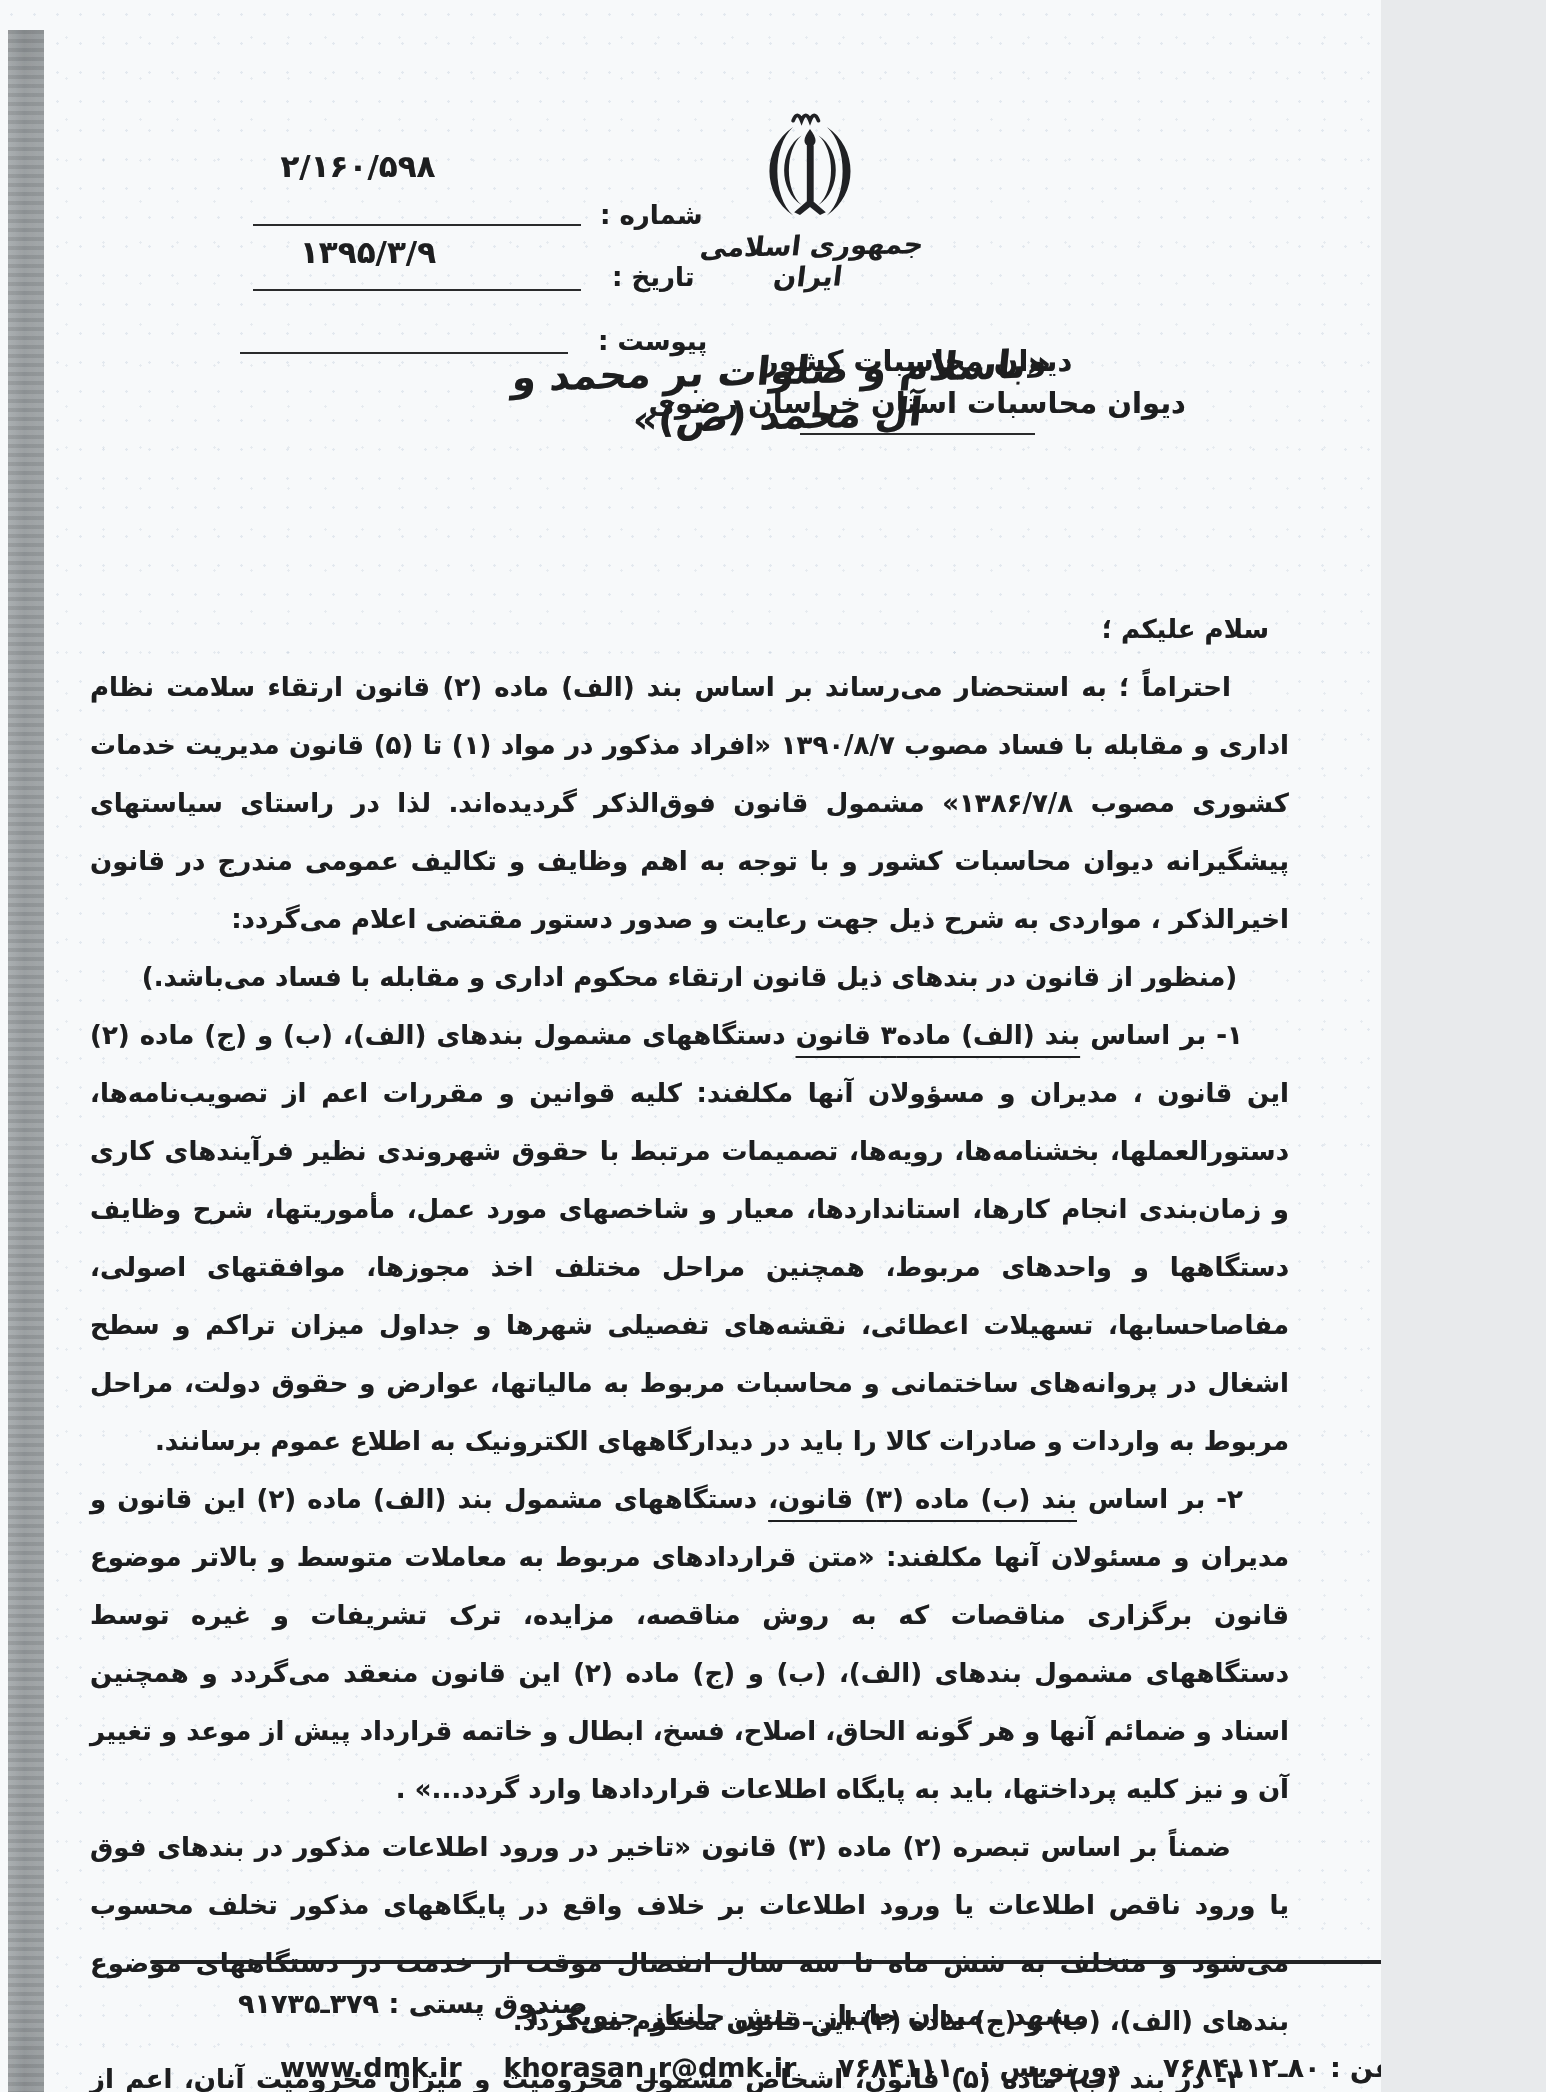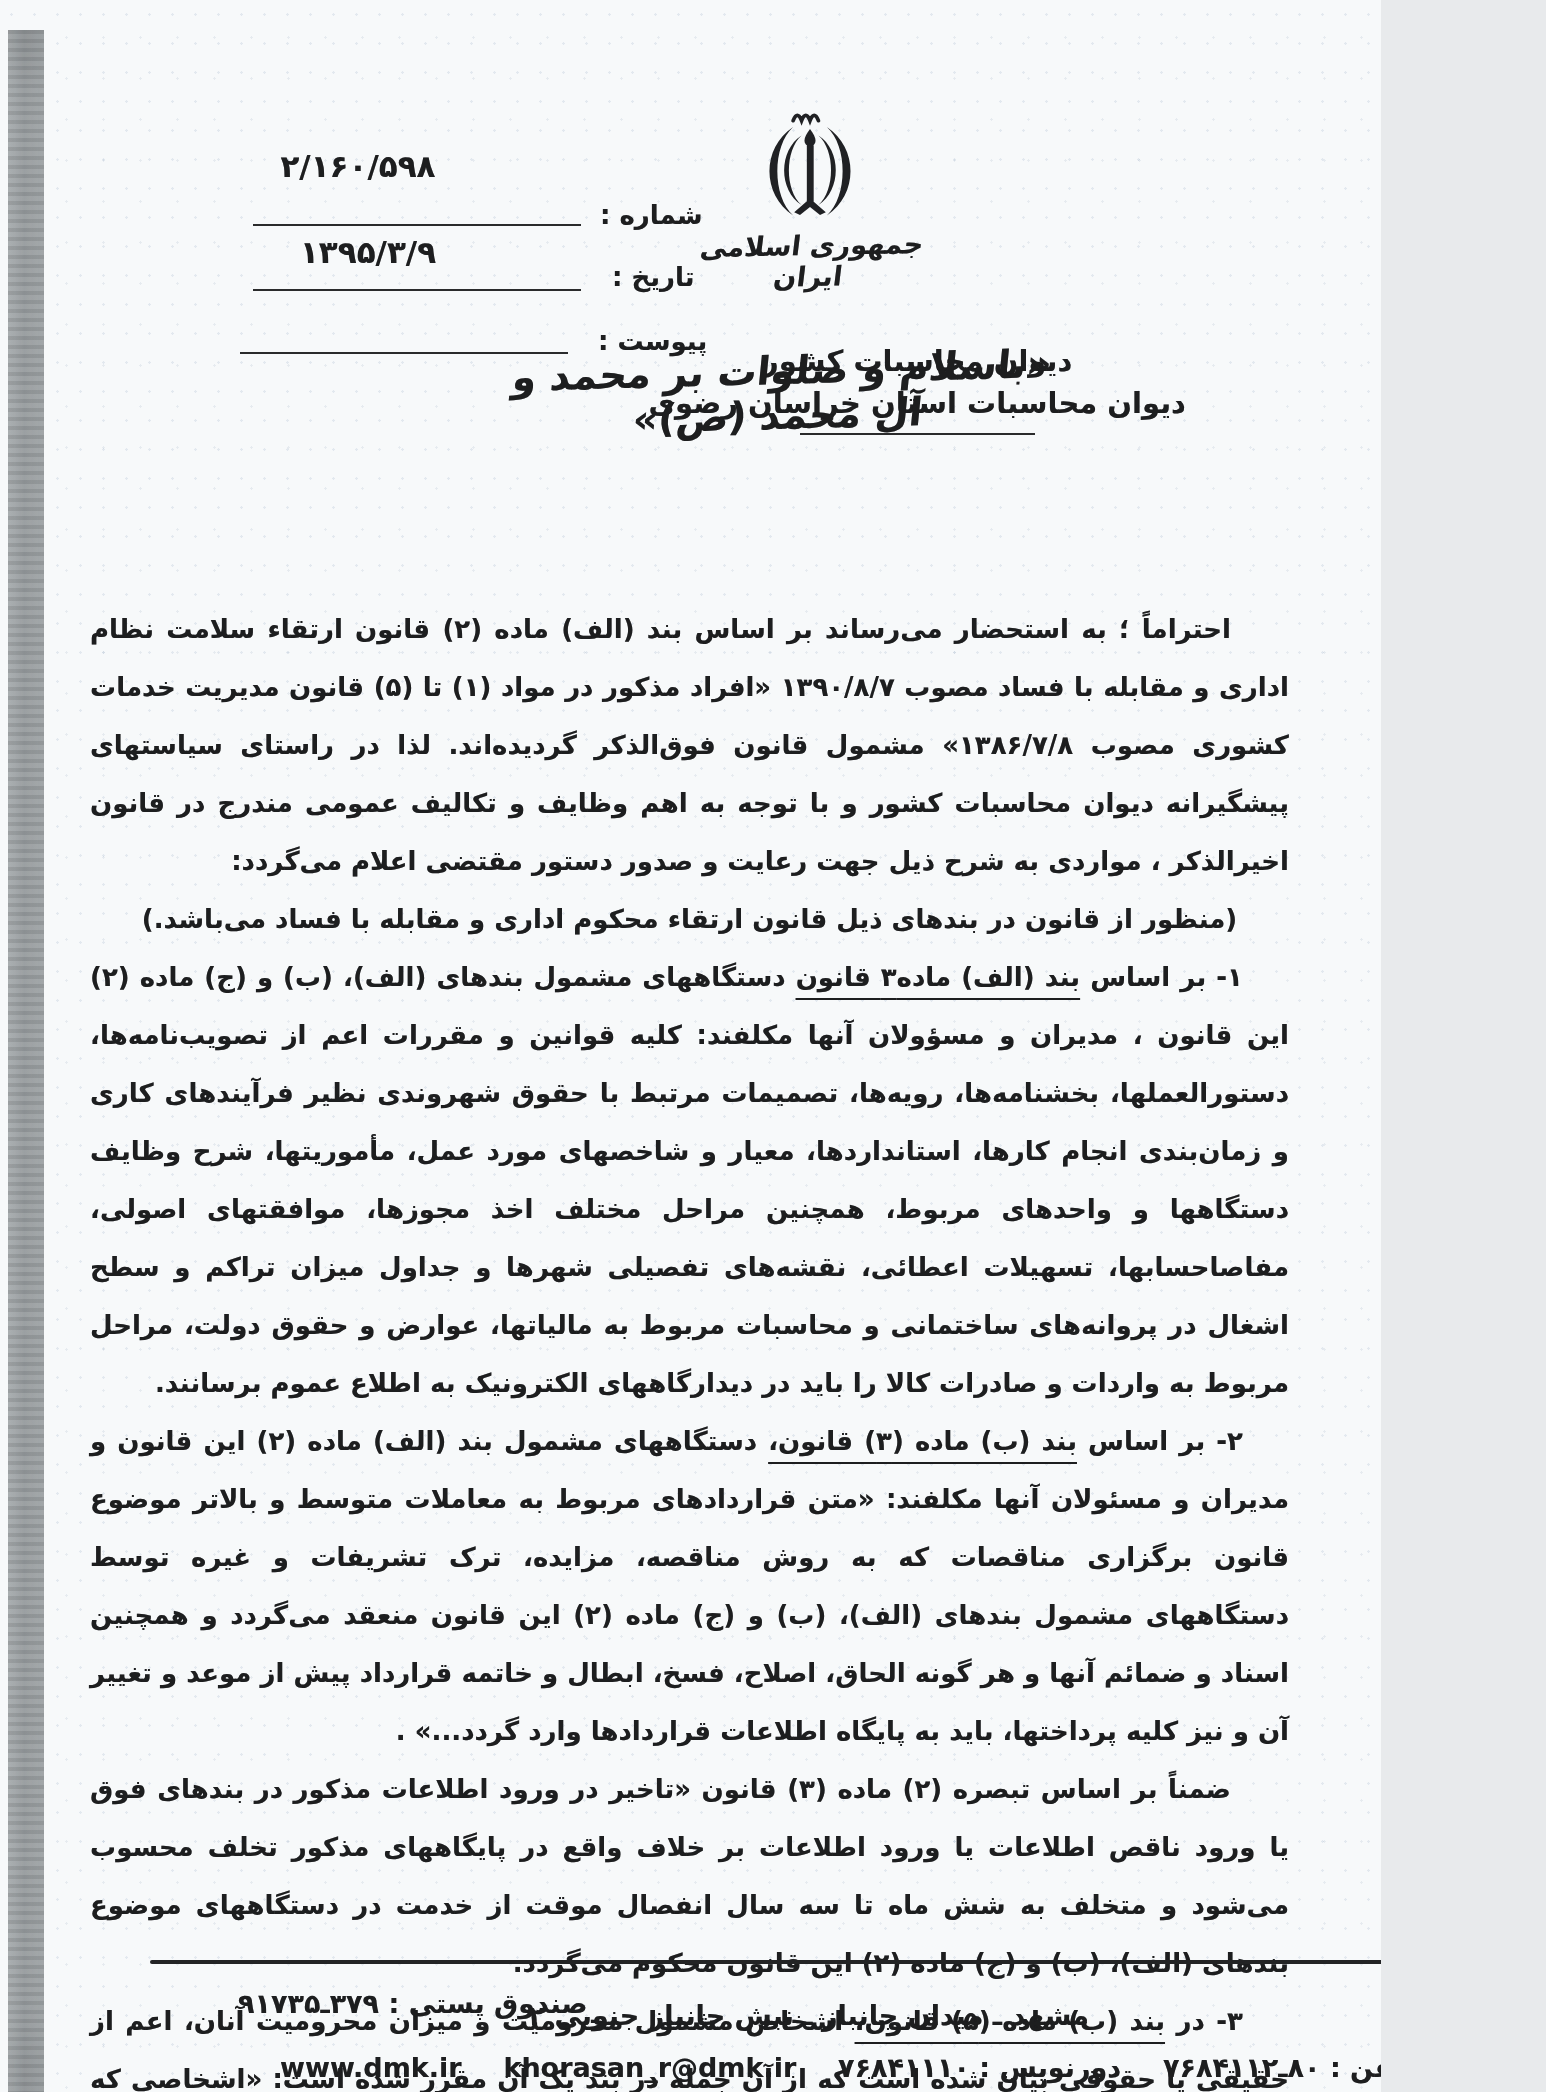--- a/index.html
+++ b/index.html
@@ -119,20 +119,21 @@
 
   <div class="salutation ink">«باسلام و صلوات بر محمد و آل محمد (ص)»</div>
 
   <svg class="ink-marks" width="115" height="110" viewBox="0 0 115 110" aria-hidden="true">
     <path d="M22 16 q8 -6 16 -2 q2 3 -3 4 q-9 3 -13 -2 Z" fill="#2b2c2e" opacity=".85"></path>
     <path d="M78 62 q-6 -10 4 -14 q9 -3 12 5 q2 7 -4 11 q3 2 9 1 l1 2 q-9 3 -14 -1 q-7 1 -8 -4 Z M82 56 q2 5 8 4 q4 -3 2 -8 q-5 -4 -10 4 Z" fill="#2b2c2e" opacity=".9"></path>
   </svg>
 
 
   <div class="body-text ink">
+    <p class="p-greeting">سلام علیکم ؛</p>
     <p class="p-first">احتراماً ؛ به استحضار می‌رساند بر اساس بند (الف) ماده (۲) قانون ارتقاء سلامت نظام اداری و مقابله با فساد مصوب ۱۳۹۰/۸/۷ «افراد مذکور در مواد (۱) تا (۵) قانون مدیریت خدمات کشوری مصوب ۱۳۸۶/۷/۸» مشمول قانون فوق‌الذکر گردیده‌اند. لذا در راستای سیاستهای پیشگیرانه دیوان محاسبات کشور و با توجه به اهم وظایف و تکالیف عمومی مندرج در قانون اخیرالذکر ، مواردی به شرح ذیل جهت رعایت و صدور دستور مقتضی اعلام می‌گردد:</p>
     <p class="p-note">(منظور از قانون در بندهای ذیل قانون ارتقاء محکوم اداری و مقابله با فساد می‌باشد.)</p>
     <p class="p-item"><span>۱- بر اساس </span><span class="u">بند (الف) ماده۳ قانون</span><span> دستگاههای مشمول بندهای (الف)، (ب) و (ج) ماده (۲) این قانون ، مدیران و مسؤولان آنها مکلفند: کلیه قوانین و مقررات اعم از تصویب‌نامه‌ها، دستورالعملها، بخشنامه‌ها، رویه‌ها، تصمیمات مرتبط با حقوق شهروندی نظیر فرآیندهای کاری و زمان‌بندی انجام کارها، استانداردها، معیار و شاخصهای مورد عمل، مأموریتها، شرح وظایف دستگاهها و واحدهای مربوط، همچنین مراحل مختلف اخذ مجوزها، موافقتهای اصولی، مفاصاحسابها، تسهیلات اعطائی، نقشه‌های تفصیلی شهرها و جداول میزان تراکم و سطح اشغال در پروانه‌های ساختمانی و محاسبات مربوط به مالیاتها، عوارض و حقوق دولت، مراحل مربوط به واردات و صادرات کالا را باید در دیدارگاههای الکترونیک به اطلاع عموم برسانند.</span></p>
     <p class="p-item"><span>۲- بر اساس </span><span class="u">بند (ب) ماده (۳) قانون،</span><span> دستگاههای مشمول بند (الف) ماده (۲) این قانون و مدیران و مسئولان آنها مکلفند: «متن قراردادهای مربوط به معاملات متوسط و بالاتر موضوع قانون برگزاری مناقصات که به روش مناقصه، مزایده، ترک تشریفات و غیره توسط دستگاههای مشمول بندهای (الف)، (ب) و (ج) ماده (۲) این قانون منعقد می‌گردد و همچنین اسناد و ضمائم آنها و هر گونه الحاق، اصلاح، فسخ، ابطال و خاتمه قرارداد پیش از موعد و تغییر آن و نیز کلیه پرداختها، باید به پایگاه اطلاعات قراردادها وارد گردد...» .</span></p>
     <p class="p-first">ضمناً بر اساس تبصره (۲) ماده (۳) قانون «تاخیر در ورود اطلاعات مذکور در بندهای فوق یا ورود ناقص اطلاعات یا ورود اطلاعات بر خلاف واقع در پایگاههای مذکور تخلف محسوب می‌شود و متخلف به شش ماه تا سه سال انفصال موقت از خدمت در دستگاههای موضوع بندهای (الف)، (ب) و (ج) ماده (۲) این قانون محکوم می‌گردد.</p>
     <p class="p-item"><span>۳- در </span><span class="u">بند (ب) ماده (۵) قانون،</span><span> اشخاص مشمول محرومیت و میزان محرومیت آنان، اعم از حقیقی یا حقوقی بیان شده است که از آن جمله در بند یک آن مقرر شده است: «اشخاصی که به قصد فرار از پرداخت حقوق عمومی و یا دولتی مرتکب اعمال زیر می‌گردند متناسب با نوع تخلف عمدی به دو تا پنج سال محرومیت به شرح زیر محکوم می‌شوند:</span></p>
   </div>
 
   <div class="footer-line"></div>
   <div class="footer-address ink">مشهد ـ میدان جانباز ـ نبش جانباز جنوبی ۲</div>

